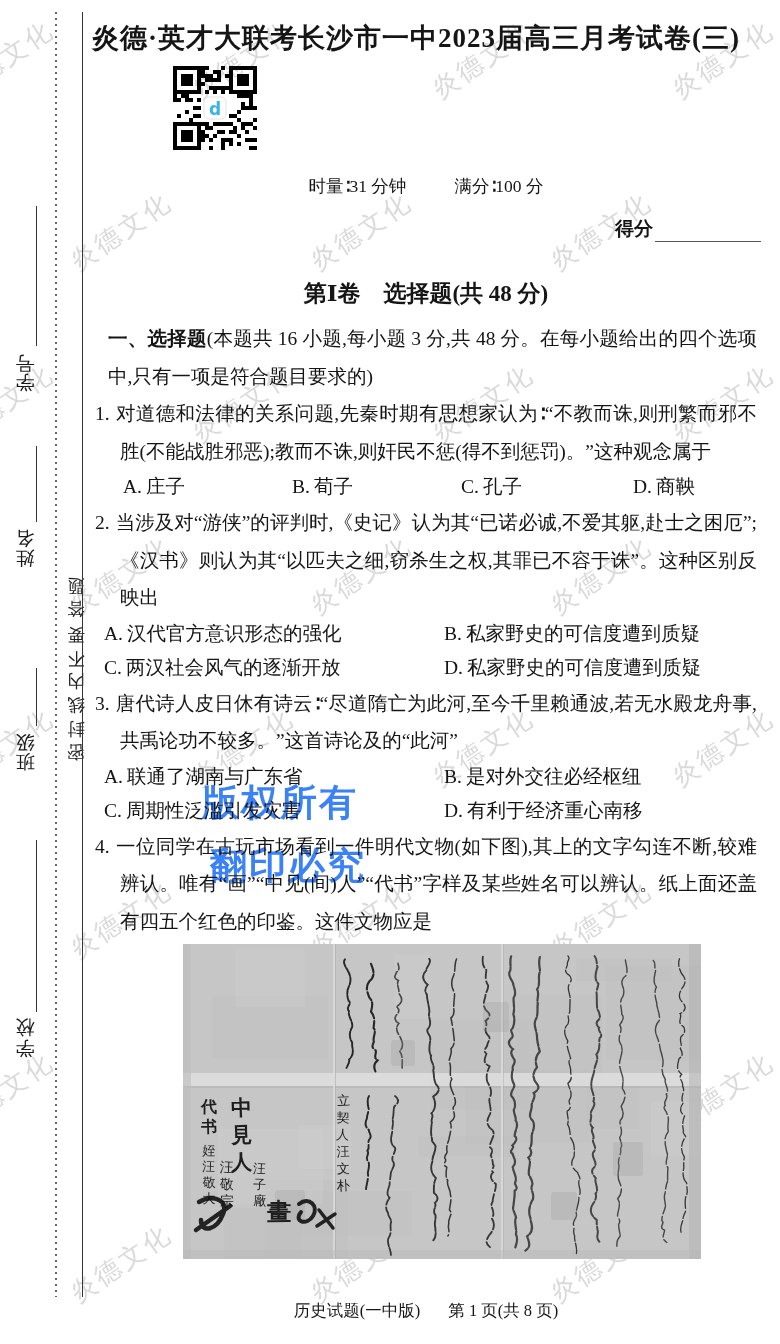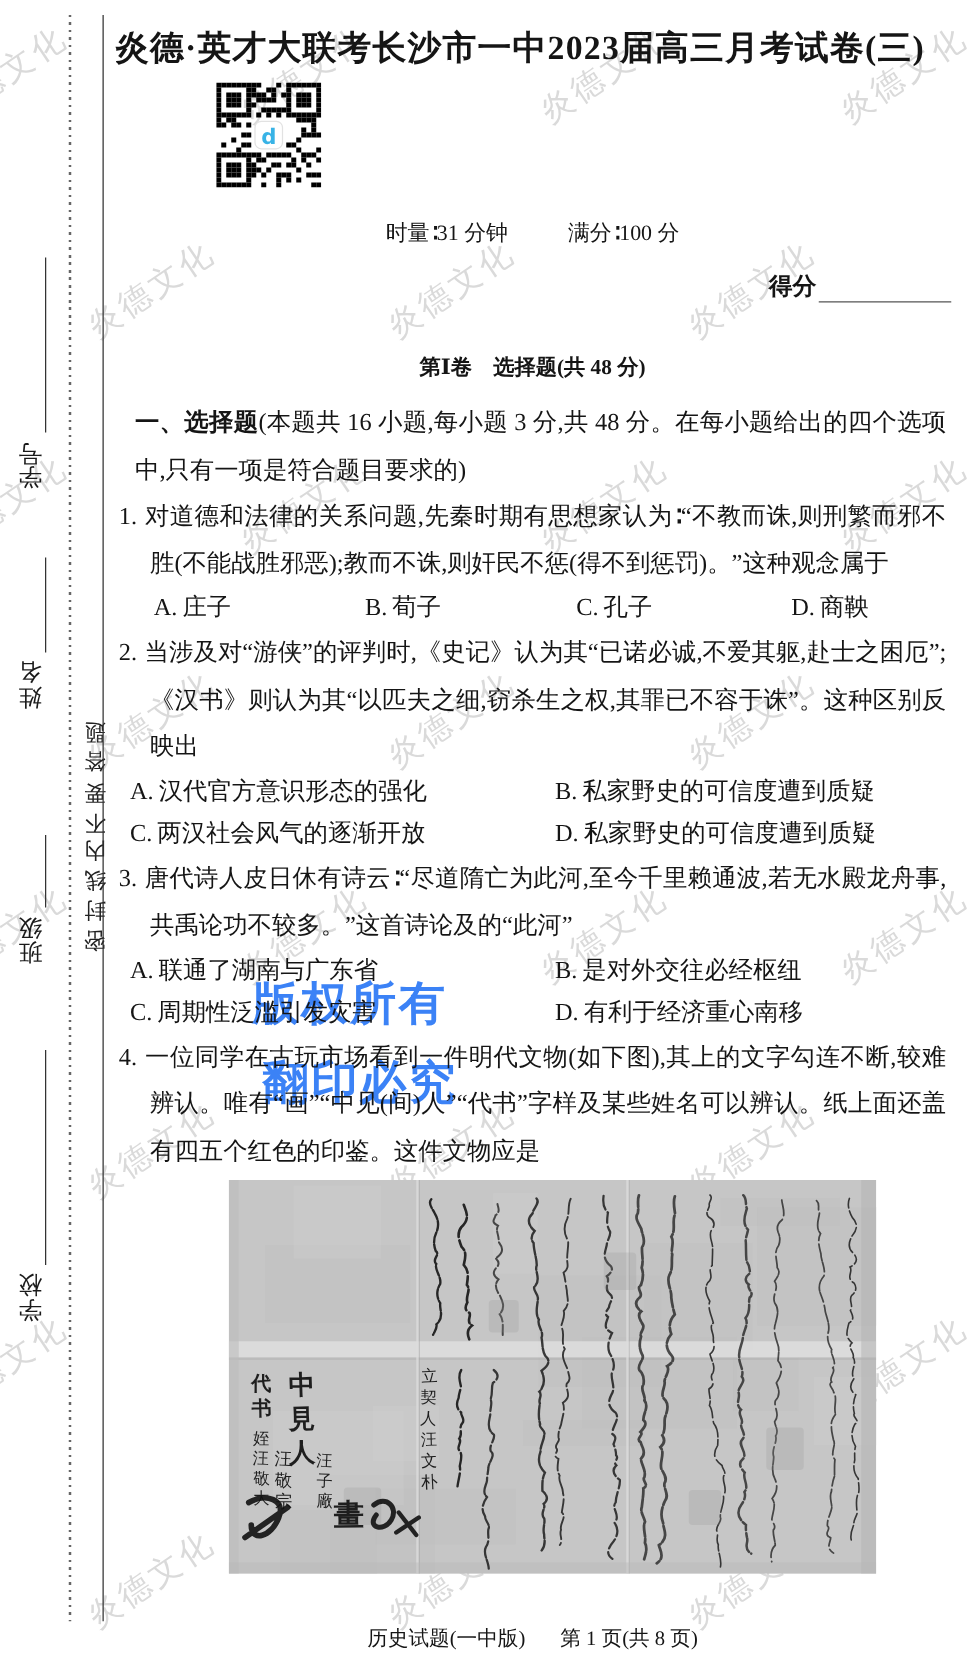--- a/index.html
+++ b/index.html
@@ -29,21 +29,21 @@
   #qr{position:absolute;top:66px;left:173px;width:84px;height:84px;}
   .subject-row{position:absolute;top:76px;left:95px;width:662px;display:flex;justify-content:center;}
   .subject{font-size:46px;font-weight:bold;letter-spacing:68px;margin-right:-68px;}
   .meta-row{position:absolute;top:174px;left:95px;width:662px;display:flex;justify-content:center;
             gap:48px;font-size:17.5px;}
   .score-row{position:absolute;top:216px;left:615px;font-size:19px;font-weight:bold;}
   .score-line{display:inline-block;width:106px;border-bottom:1.5px solid #555;height:19px;
               vertical-align:bottom;margin-left:2px;}
   
   .content-col{position:absolute;top:276px;left:95px;width:662px;font-size:19.5px;}
-  .section-title{text-align:center;font-weight:bold;font-size:17px;line-height:36px;margin-bottom:8px;}
+  .section-title{text-align:center;font-weight:bold;font-size:23px;line-height:36px;margin-bottom:8px;}
   .para{line-height:37.5px;text-align:justify;margin-left:13px;}
   .lead{font-weight:bold;}
   .qblock{line-height:37.5px;}
   .stem{padding-left:25px;text-indent:-25px;text-align:justify;}
   .qnum{margin-right:6px;}
   .opts4{display:grid;grid-template-columns:169px 169px 172px auto;margin-left:28px;line-height:34px;}
   .opts2{display:grid;grid-template-columns:340px auto;margin-left:9px;line-height:34px;}
   .olabel{margin-right:4px;}
   #manuscript{display:block;margin:4px 0 0 88px;width:518px;height:315px;}
   

